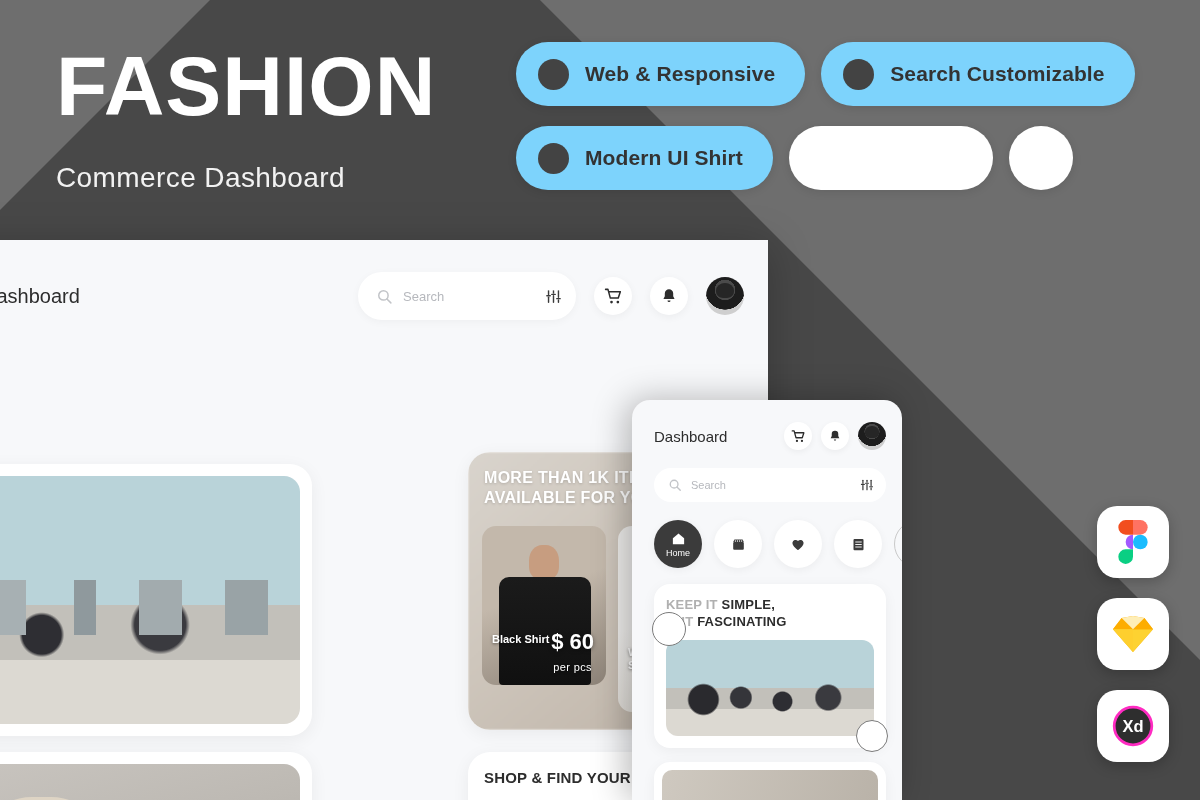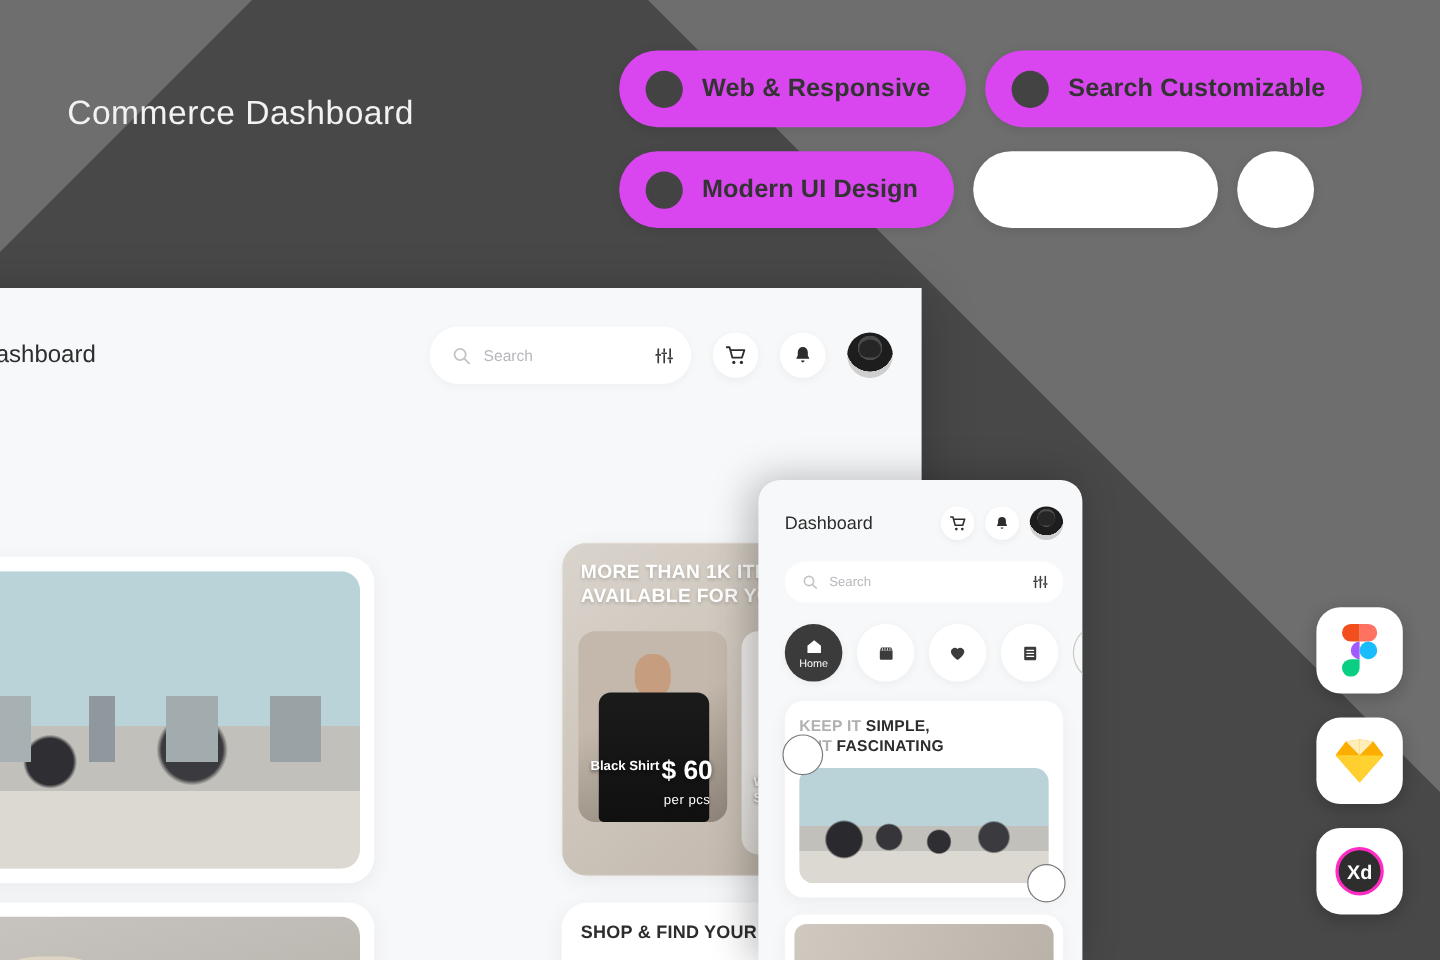--- a/index.html
+++ b/index.html
@@ -26,21 +26,21 @@
   .hero-sub {
     margin-top: 34px; font-size: 28px; color: #f2f2f2;
     letter-spacing: .4px; font-weight: normal;
   }
 
   
   .pills { position: absolute; left: 516px; top: 42px; z-index: 5; width: 640px; }
   .pill-row { display: flex; gap: 16px; margin-bottom: 20px; align-items: center; }
   .pill {
     display: flex; align-items: center; gap: 16px;
-    background: #d946ef; border-radius: 40px;
+    background: #7dd3fc; border-radius: 40px;
     height: 64px; padding: 0 30px 0 22px;
     box-shadow: 0 2px 10px rgba(0,0,0,.10);
   }
   .pill .dot {
     width: 31px; height: 31px; border-radius: 50%;
     background: #434343; flex: none;
   }
   .pill .ptxt {
     font-size: 21px; font-weight: bold; color: #333333;
     white-space: nowrap; letter-spacing: .1px;
@@ -209,38 +209,39 @@
 <body>
 
 <div id="bg">
   <div class="stripe s1"></div>
   <div class="stripe s2"></div>
 
   <div class="stripe s4"></div>
 </div>
 
 <div class="hero">
+  <div class="hero-title">FASHION</div>
   <div class="hero-sub">Commerce Dashboard</div>
 </div>
 
 <div class="pills">
   <div class="pill-row">
     <div class="pill">
       <span class="dot"></span>
       <span class="ptxt">Web &amp; Responsive</span>
     </div>
     <div class="pill">
       <span class="dot"></span>
       <span class="ptxt">Search Customizable</span>
     </div>
   </div>
   <div class="pill-row">
     <div class="pill">
       <span class="dot"></span>
-      <span class="ptxt">Modern UI Design</span>
+      <span class="ptxt">Modern UI Shirt</span>
     </div>
     <div class="pill-blank"></div>
     <div class="pill-circle"></div>
   </div>
 </div>
 
 <div class="desktop">
 
   <div class="dk-header">
     <div class="dk-title">Dashboard</div>

